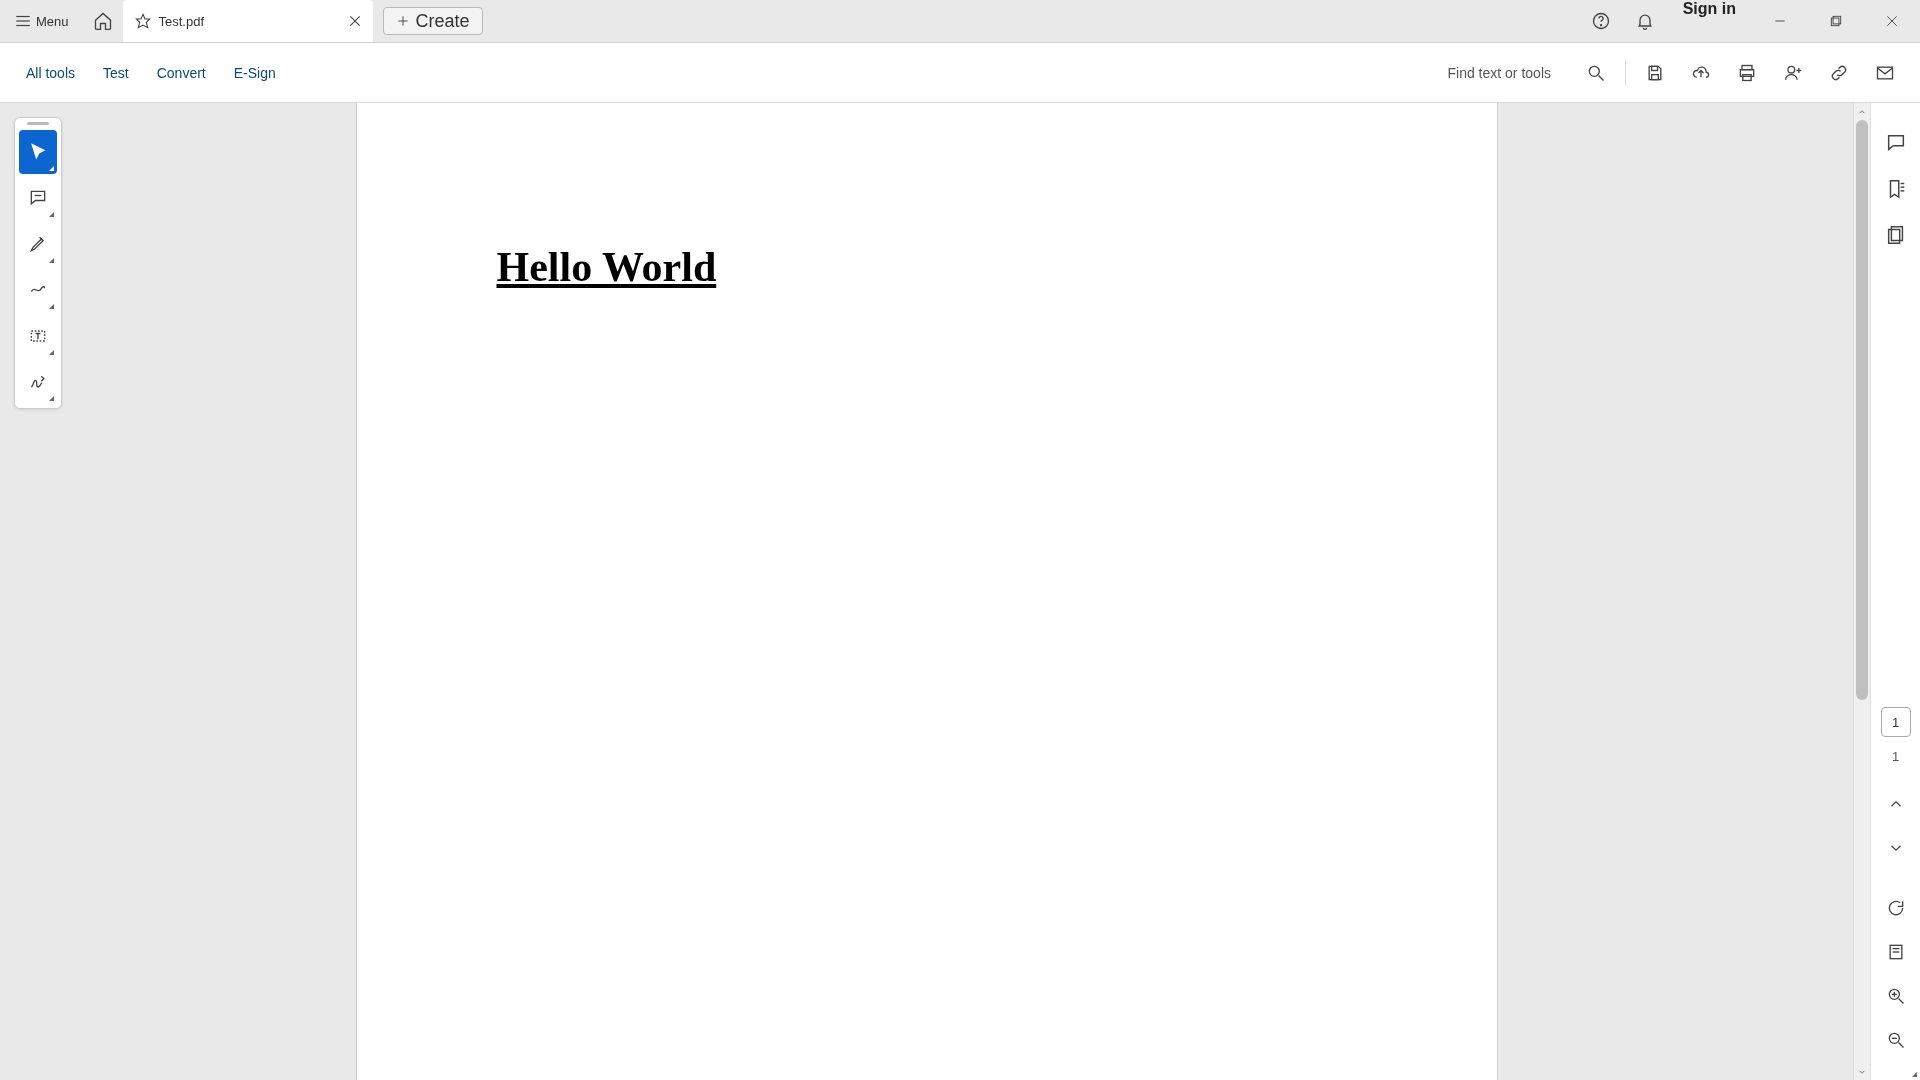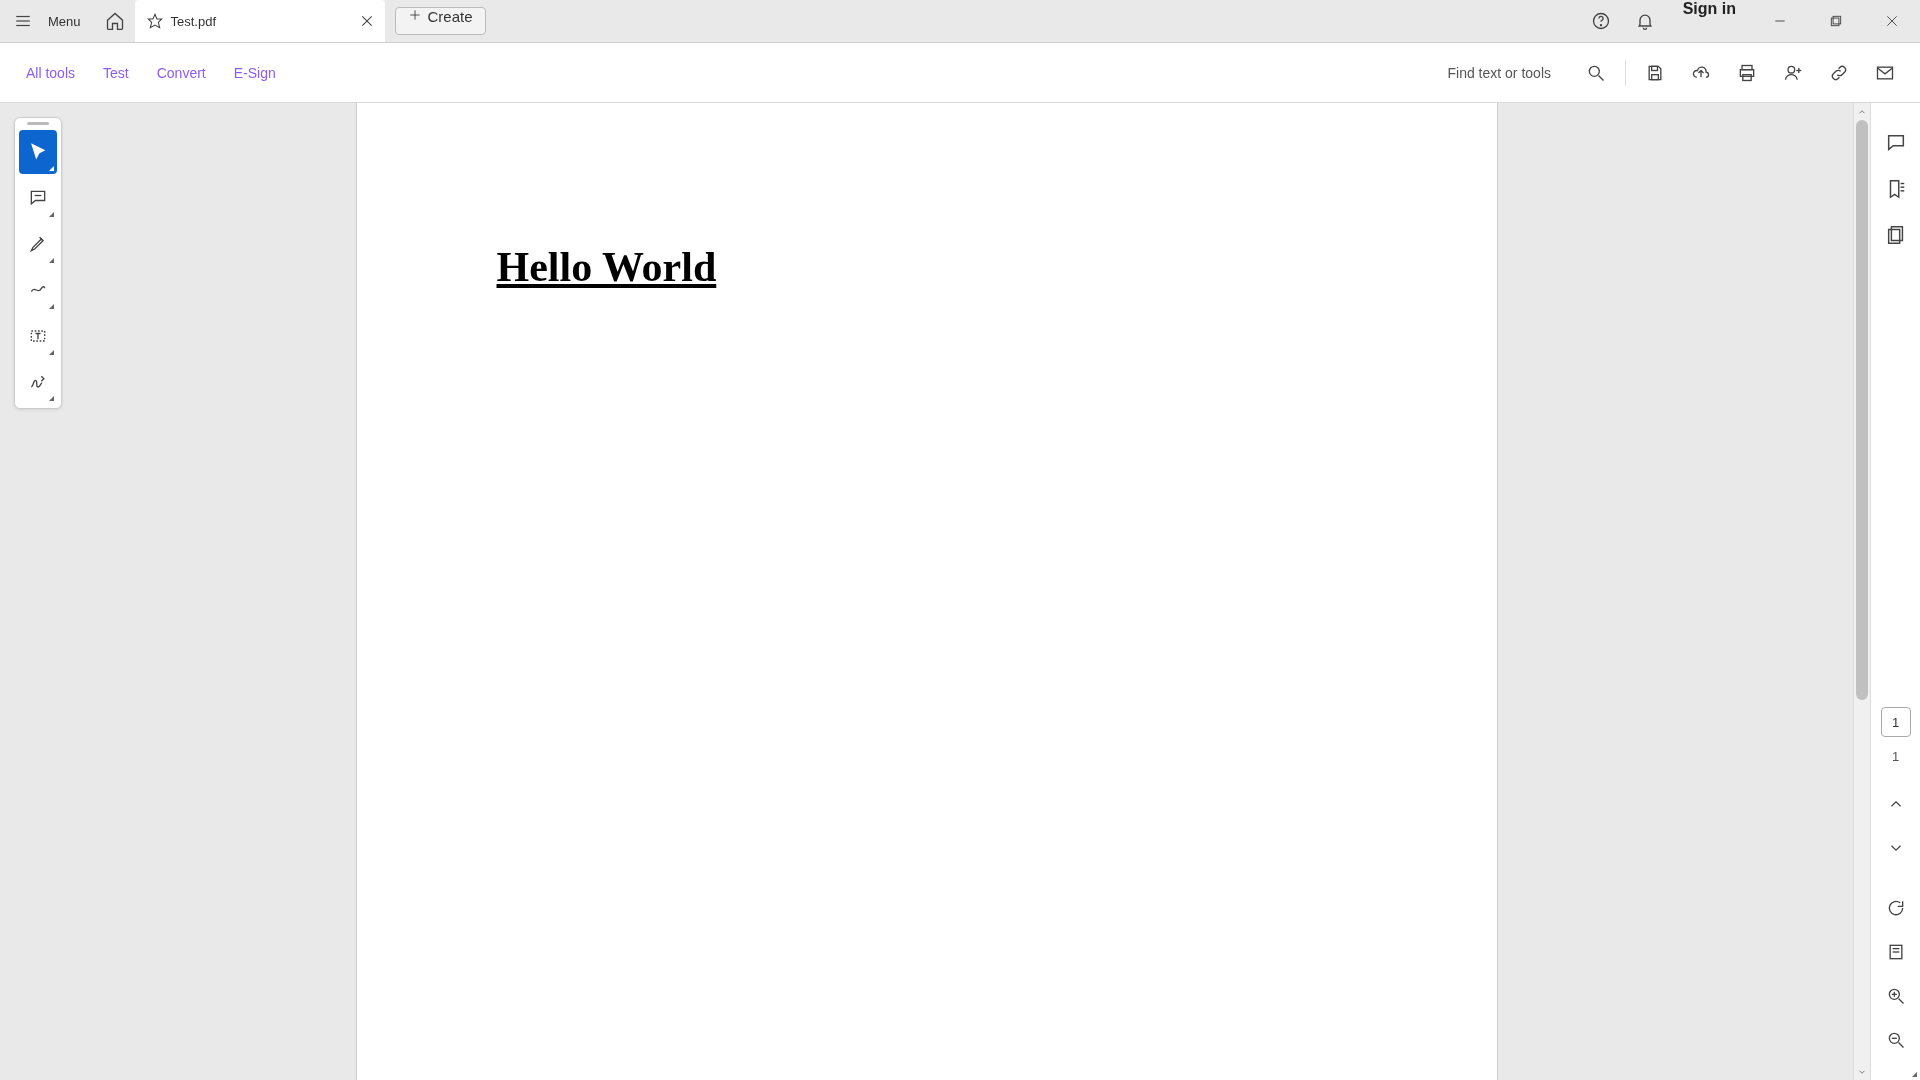--- a/index.html
+++ b/index.html
@@ -1,37 +1,37 @@
 <!DOCTYPE html>
 <html><head>
 <meta charset="utf-8">
 <style>
 * { margin: 0; padding: 0; box-sizing: border-box; font-family: 'Segoe UI', Arial, sans-serif; }
 body { width: 1920px; height: 1080px; background: #e9e9e9; overflow: hidden; display: flex; flex-direction: column; }
 
 
 .titlebar { height: 43px; background: #e9e9e9; display: flex; align-items: center; border-bottom: 1px solid #d0d0d0; }
-.menu-btn { display: flex; align-items: center; gap: 16px; padding: 0 14px; height: 100%; cursor: pointer; }
+.menu-btn { display: flex; align-items: center; gap: 4px; padding: 0 14px; height: 100%; cursor: pointer; }
 .menu-btn svg { width: 18px; height: 18px; }
 .menu-btn span { font-size: 13px; color: #333; }
 .home-btn { width: 40px; height: 100%; display: flex; align-items: center; justify-content: center; cursor: pointer; }
 .tab { height: 100%; background: #fff; display: flex; align-items: center; padding: 0 10px 0 12px; gap: 8px; border-top-left-radius: 4px; border-top-right-radius: 4px; min-width: 250px; }
 .tab .star { width: 16px; height: 16px; }
 .tab .title { font-size: 13px; color: #333; flex: 1; }
 .tab .close { width: 16px; height: 16px; cursor: pointer; }
-.create-btn { margin-left: 10px; height: 28px; padding: 0 12px; background: #f3f3f3; border: 1px solid #bbb; border-radius: 4px; display: flex; gap: 6px; cursor: pointer; font-size: 15px; color: #333; }
+.create-btn { margin-left: 10px; height: 28px; padding: 0 12px; background: #f3f3f3; border: 1px solid #bbb; border-radius: 4px; display: flex; align-items: center; gap: 6px; cursor: pointer; font-size: 18px; color: #333; }
 .titlebar-spacer { flex: 1; }
 .title-right { display: flex; align-items: flex-start; height: 100%; }
 .title-icon-btn { width: 44px; height: 100%; display: flex; align-items: center; justify-content: center; cursor: pointer; }
 .signin { font-weight: 700; font-size: 16px; color: #222; padding: 0 16px; cursor: pointer; }
 .win-btn { width: 56px; height: 100%; display: flex; align-items: center; justify-content: center; cursor: pointer; }
 
 
 .toolbar { height: 60px; background: #fff; display: flex; align-items: center; border-bottom: 1px solid #d8d8d8; padding: 0 12px; }
-.toolbar .menu-item { padding: 0 14px; font-size: 14px; color: #8b5cf6; cursor: pointer; height: 100%; display: flex; align-items: center; }
+.toolbar .menu-item { padding: 0 14px; font-size: 14px; color: #0c4a6e; cursor: pointer; height: 100%; display: flex; align-items: center; }
 .toolbar-spacer { flex: 1; }
 .find-text { font-size: 14px; color: #555; margin-right: 22px; }
 .tb-icon { width: 46px; height: 100%; display: flex; align-items: center; justify-content: center; cursor: pointer; }
 .tb-divider { width: 1px; height: 26px; background: #ddd; margin: 0 6px; }
 
 
 .content { flex: 1; display: flex; position: relative; background: #e9e9e9; }
 
 
 .left-tools { position: absolute; left: 14px; top: 14px; background: #fff; border: 1px solid #ccc; border-radius: 6px; padding: 4px; display: flex; flex-direction: column; gap: 2px; box-shadow: 0 1px 3px rgba(0,0,0,0.1); }

